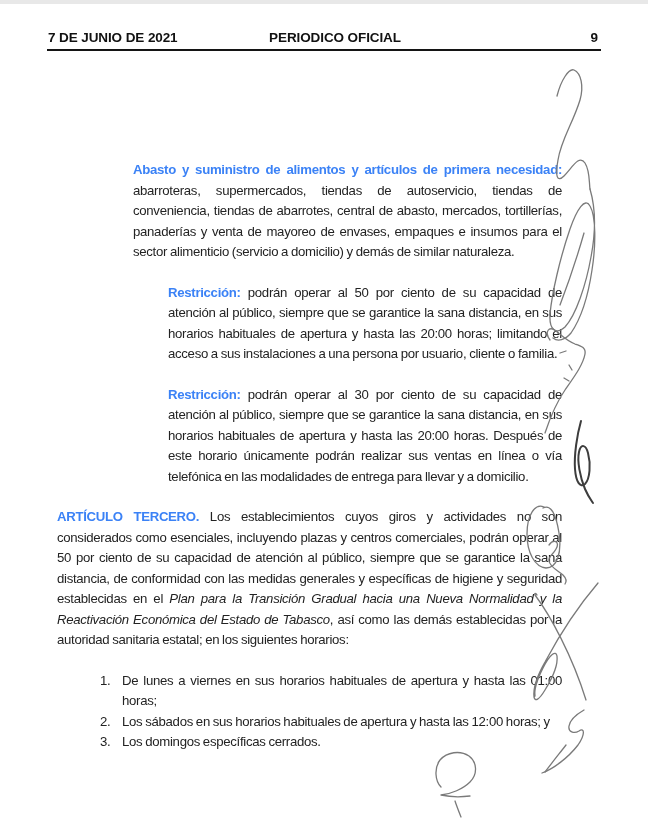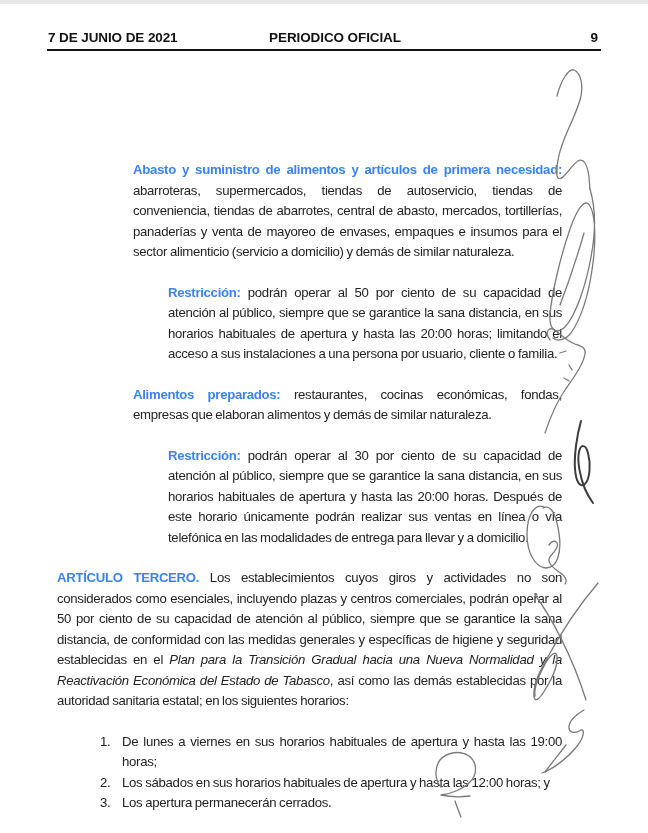--- a/index.html
+++ b/index.html
@@ -60,38 +60,37 @@
     <span class="hdr-page">9</span>
   </div>
   <div class="hdr-rule"></div>
 
   <div class="content">
 
     <p class="indent1"><span class="lead">Abasto y suministro de alimentos y artículos de primera necesidad:</span><span> abarroteras, supermercados, tiendas de autoservicio, tiendas de conveniencia, tiendas de abarrotes, central de abasto, mercados, tortillerías, panaderías y venta de mayoreo de envases, empaques e insumos para el sector alimenticio (servicio a domicilio) y demás de similar naturaleza.</span></p>
 
     <p class="indent2"><span class="lead">Restricción:</span><span> podrán operar al 50 por ciento de su capacidad de atención al público, siempre que se garantice la sana distancia, en sus horarios habituales de apertura y hasta las 20:00 horas; limitando el acceso a sus instalaciones a una persona por usuario, cliente o familia.</span></p>
 
-    <p class="indent1"><span class="lead">Alimentos preparados:</span><span> restaurantes, cocinas económicas, fondas, empresas que elaboran alimentos y demás de similar naturaleza.</span></p>
 
     <p class="indent2"><span class="lead">Restricción:</span><span> podrán operar al 30 por ciento de su capacidad de atención al público, siempre que se garantice la sana distancia, en sus horarios habituales de apertura y hasta las 20:00 horas. Después de este horario únicamente podrán realizar sus ventas en línea o vía telefónica en las modalidades de entrega para llevar y a domicilio.</span></p>
 
     <p><span class="lead">ARTÍCULO TERCERO.</span><span> Los establecimientos cuyos giros y actividades no son considerados como esenciales, incluyendo plazas y centros comerciales, podrán operar al 50 por ciento de su capacidad de atención al público, siempre que se garantice la sana distancia, de conformidad con las medidas generales y específicas de higiene y seguridad establecidas en el </span><span class="ital">Plan para la Transición Gradual hacia una Nueva Normalidad y la Reactivación Económica del Estado de Tabasco</span><span>, así como las demás establecidas por la autoridad sanitaria estatal; en los siguientes horarios:</span></p>
 
     <div class="sched">
       <div class="sched-item">
         <span class="sched-num">1.</span>
-        <span class="sched-text">De lunes a viernes en sus horarios habituales de apertura y hasta las 19:00 horas;</span>
+        <span class="sched-text">De lunes a viernes en sus horarios habituales de apertura y hasta las 01:00 horas;</span>
       </div>
       <div class="sched-item">
         <span class="sched-num">2.</span>
         <span class="sched-text">Los sábados en sus horarios habituales de apertura y hasta las 12:00 horas; y</span>
       </div>
       <div class="sched-item">
         <span class="sched-num">3.</span>
-        <span class="sched-text">Los apertura permanecerán cerrados.</span>
+        <span class="sched-text">Los domingos específicas cerrados.</span>
       </div>
     </div>
 
   </div>
 
   <svg class="ink" viewBox="0 0 648 833" xmlns="http://www.w3.org/2000/svg">
 
     <path d="M 557,92 C 561,76 569,64 574,66 C 581,69 584,82 580,96 C 573,119 561,136 558,156 C 555,172 557,179 564,172 C 572,164 579,150 585,159 C 590,167 589,178 590,185"></path>
     <path d="M 590,185 C 595,202 596,227 591,253 C 586,281 576,311 565,323 C 556,331 549,326 550,310 C 552,289 560,254 570,225 C 577,205 585,193 590,202 C 596,212 596,241 592,266 C 588,293 580,316 571,329 C 565,336 558,338 553,334"></path>
     <path d="M 560,301 C 568,280 578,250 584,229"></path>

